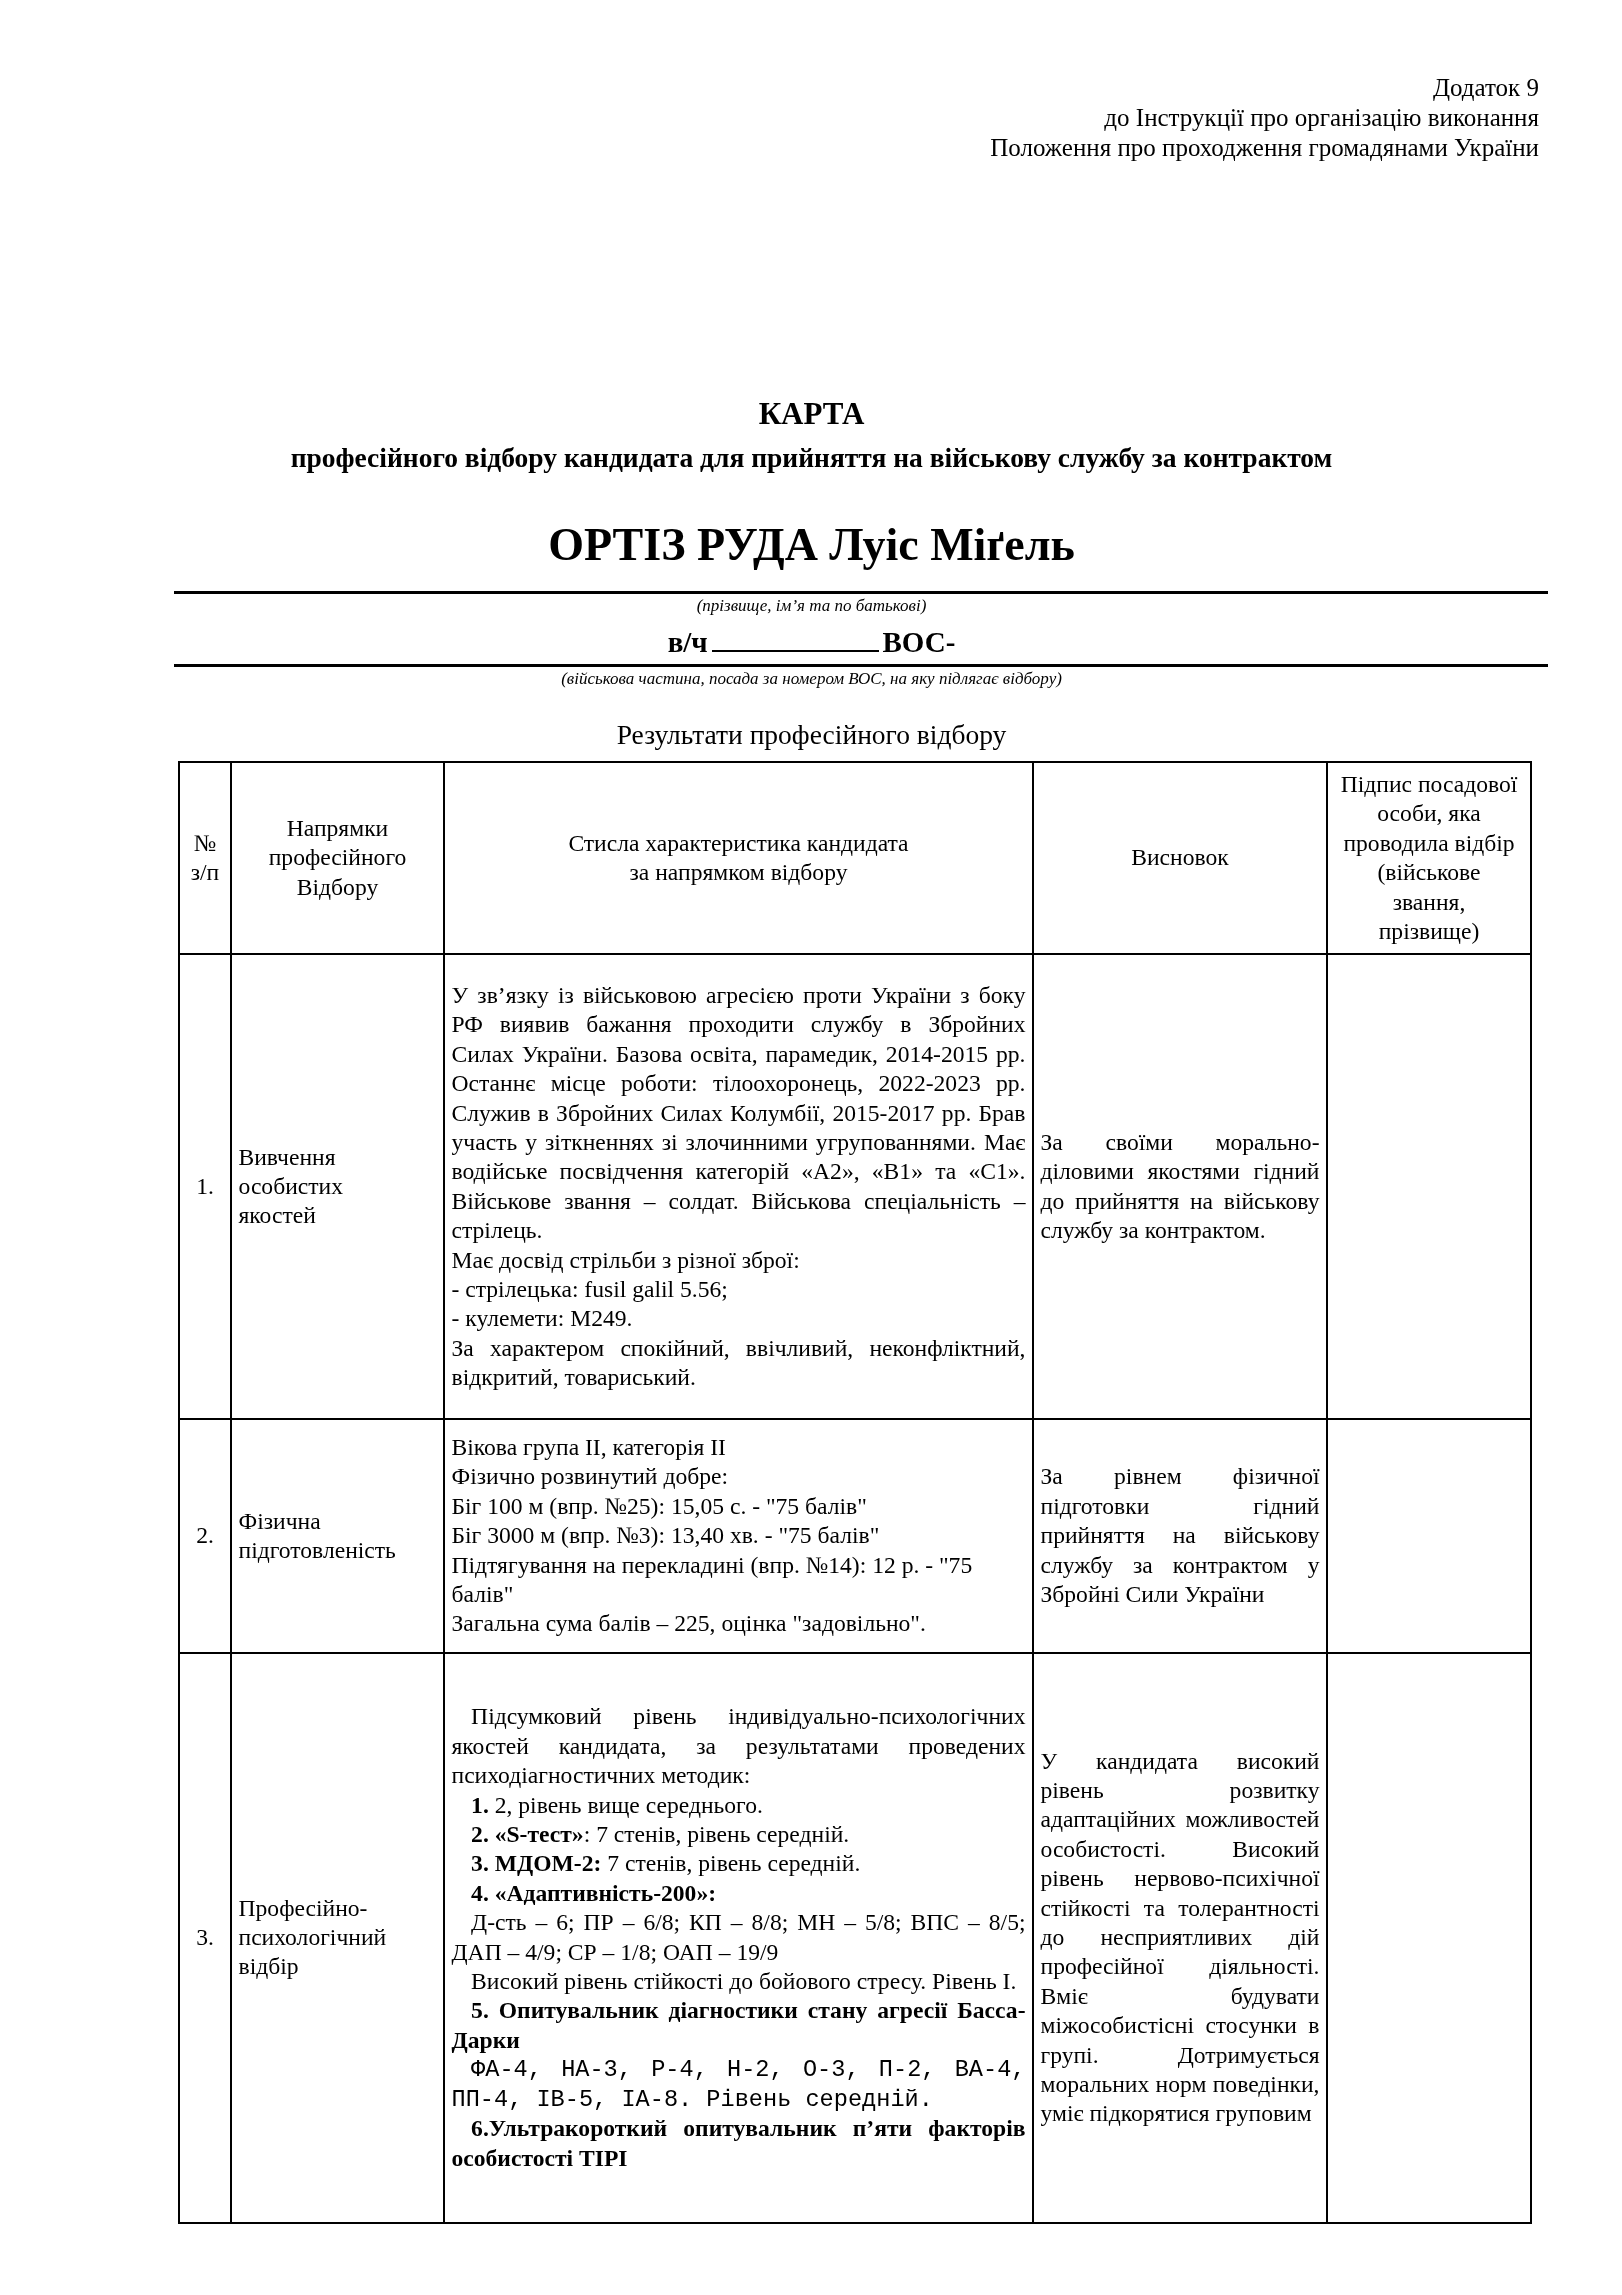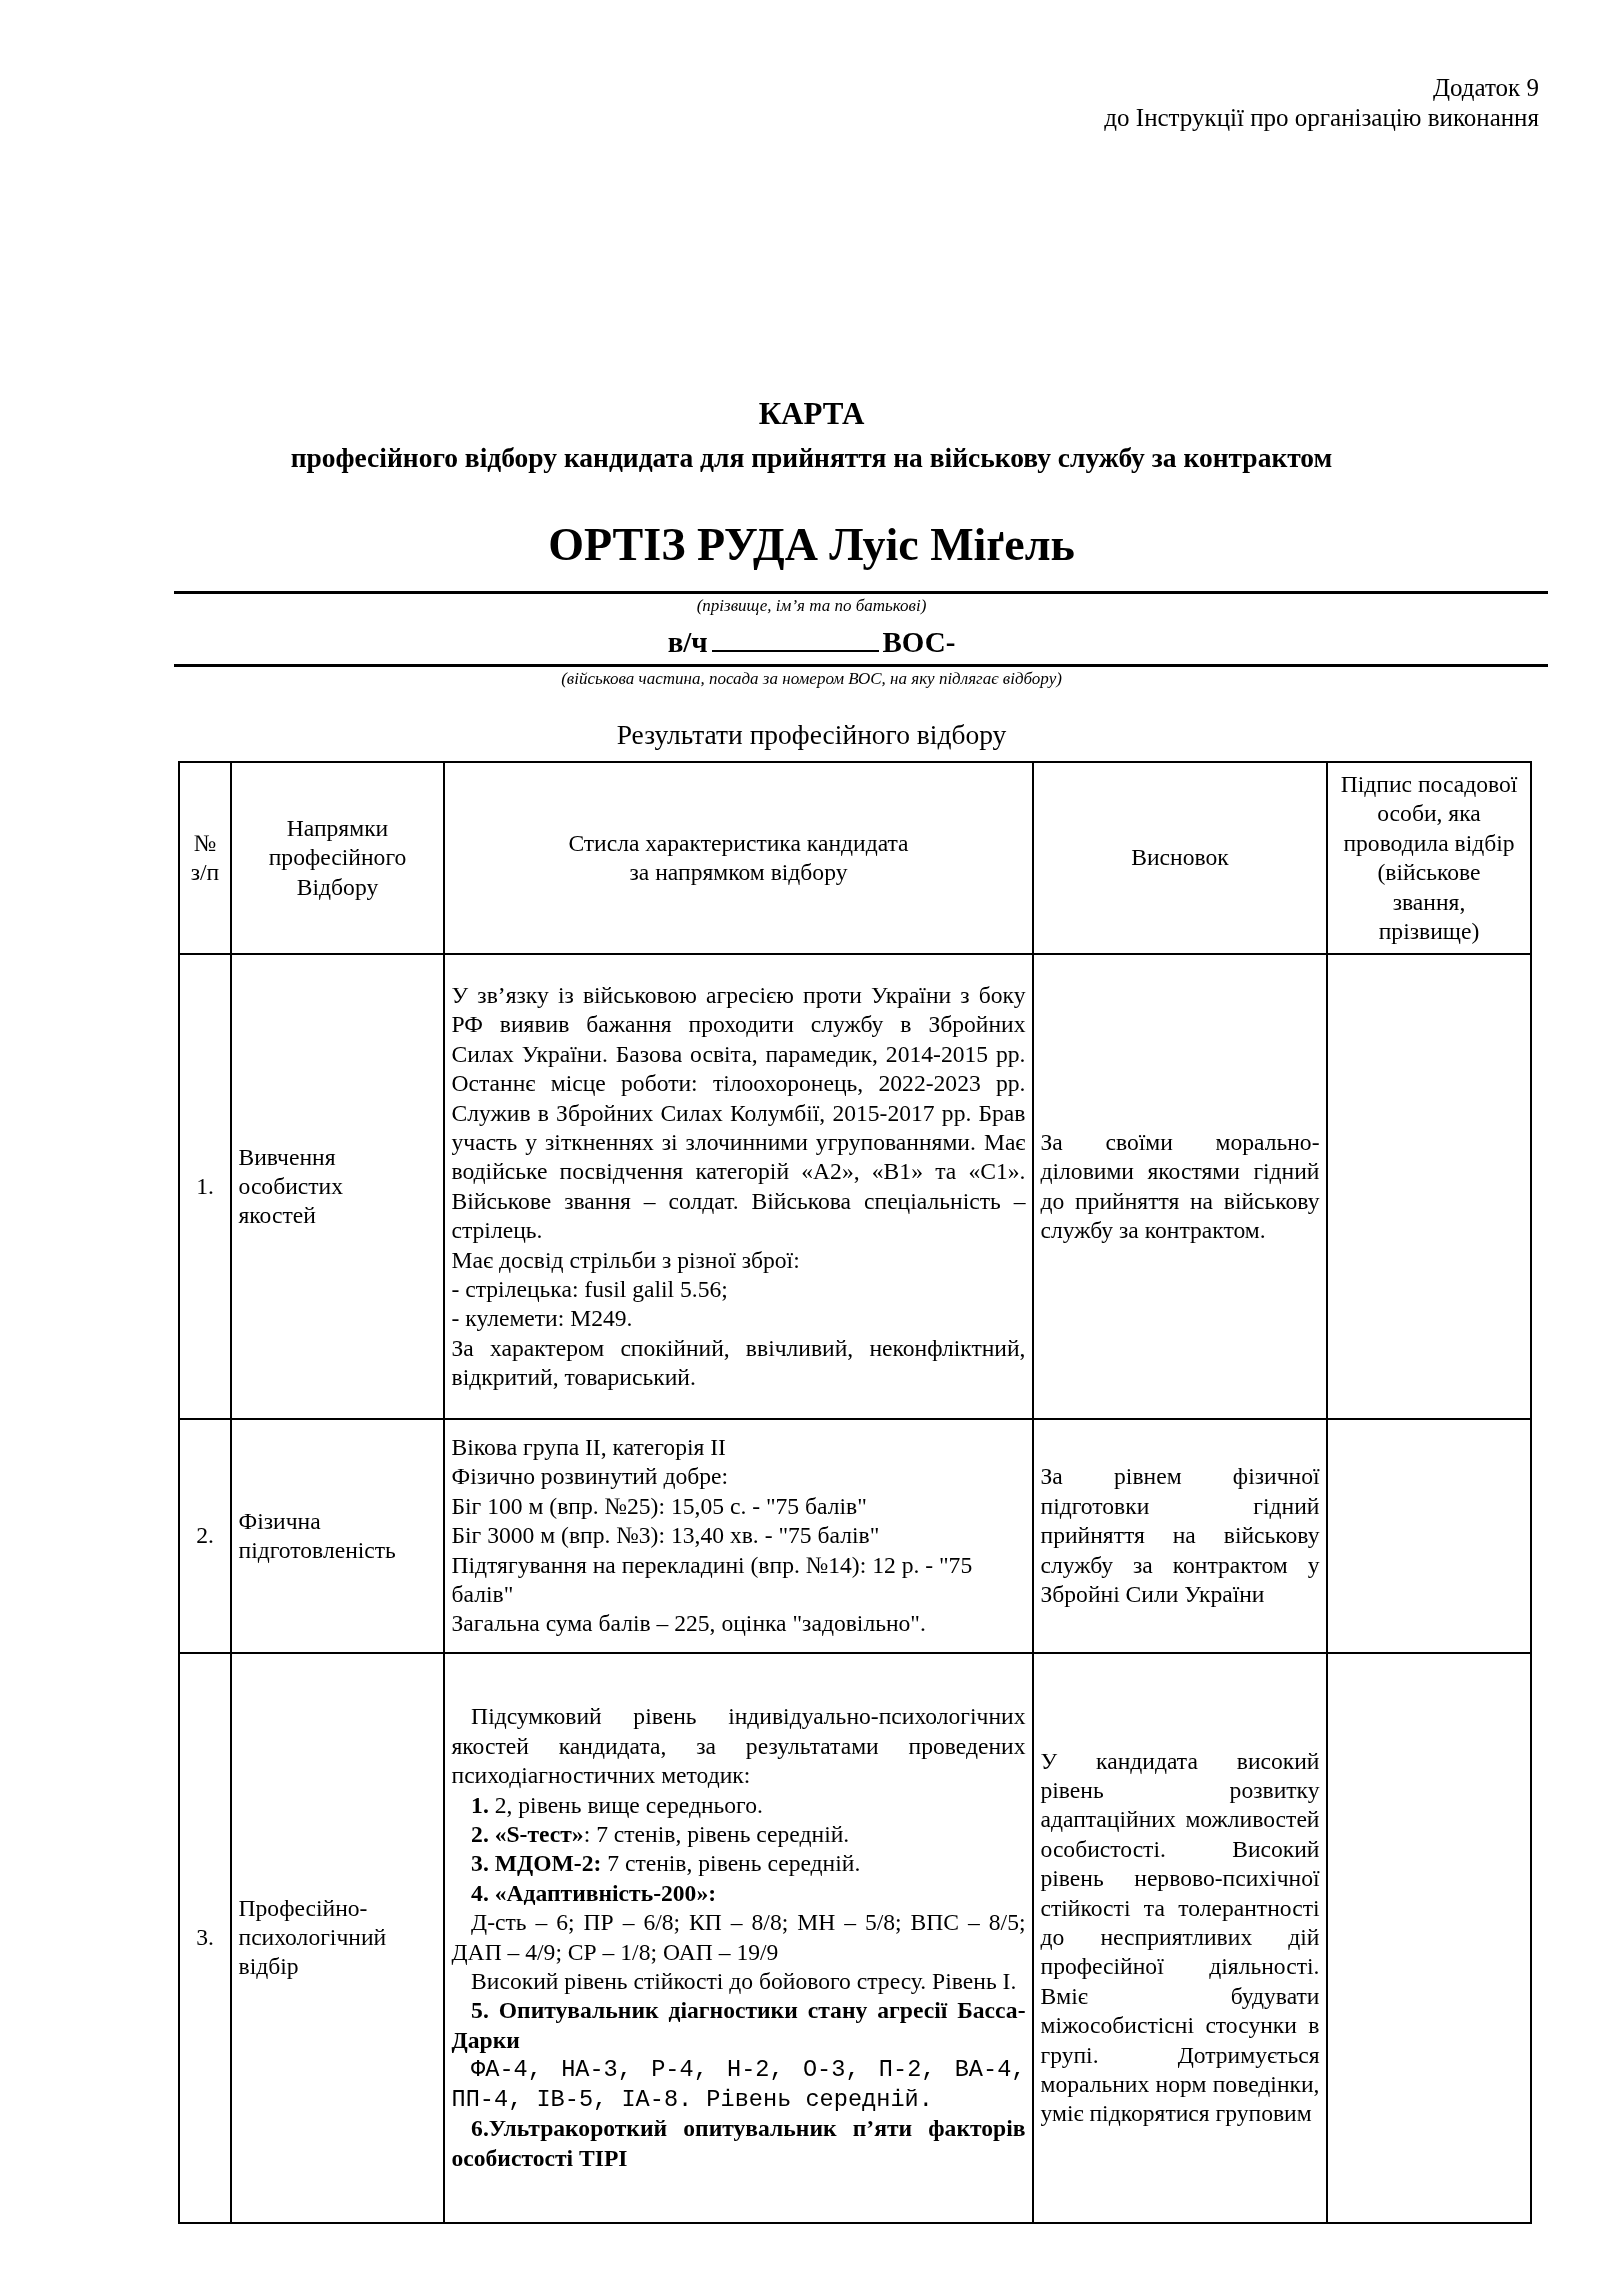--- a/index.html
+++ b/index.html
@@ -70,20 +70,21 @@
   tr.row1 td { height: 458px; }
   tr.row2 td { height: 226px; }
   tr.row3 td { height: 563px; border-radius: 16px; }
 </style>
 </head>
 <body>
 
 <div class="appendix">
   <div>Додаток 9</div>
   <div>до Інструкції про організацію виконання</div>
+  <div>Положення про проходження громадянами України</div>
 </div>
 
 <div class="title">КАРТА</div>
 <div class="subtitle">професійного відбору кандидата для прийняття на військову службу за контрактом</div>
 
 <div class="fullname">ОРТІЗ РУДА Луіс Міґель</div>
 <div class="rule" style="top: 591px;"></div>
 <div class="caption" style="top: 595px;">(прізвище, ім’я та по батькові)</div>
 
 <div class="unit-line">

